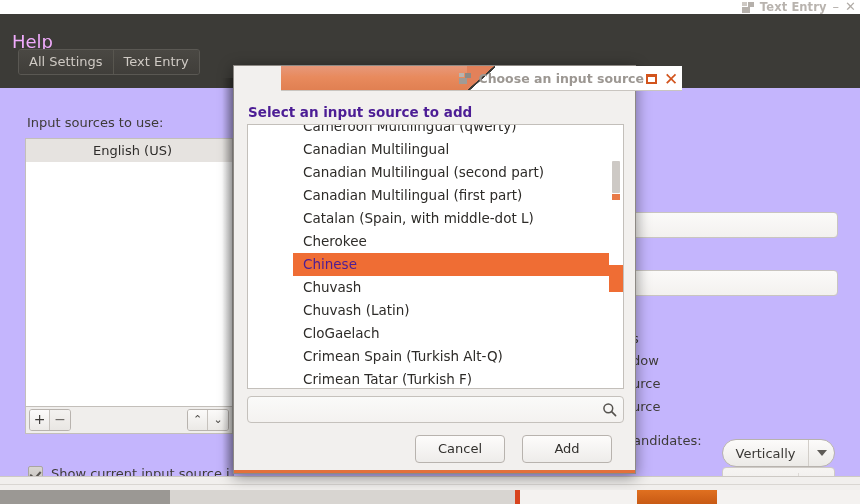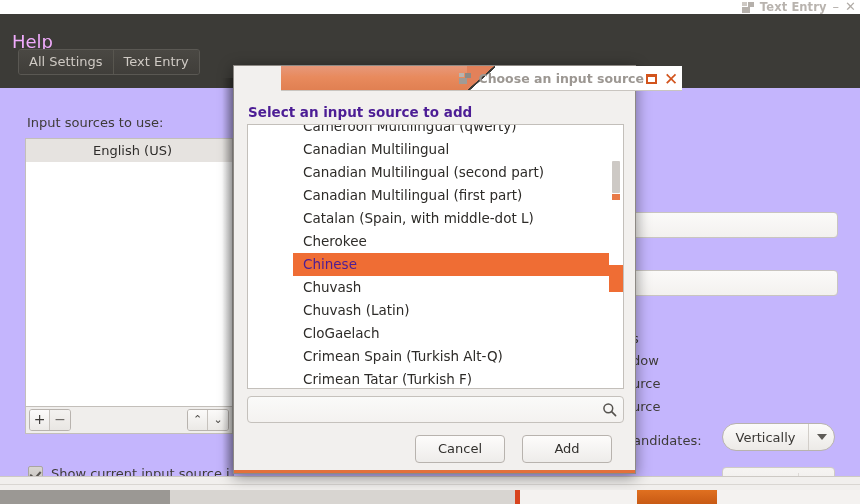--- a/index.html
+++ b/index.html
@@ -123,21 +123,21 @@
     position: absolute; width: 210px; height: 26px;
     border: 1px solid #c9c5c0; border-radius: 4px;
     background: linear-gradient(#fbfaf9, #f3f1ef);
   }
   #field1 { left: 628px; top: 124px; }
   #field2 { left: 628px; top: 182px; }
 
   .clip-text { font-size: 13px; color: #3e3b38; position: absolute; }
 
   .combo {
-    position: absolute; left: 722px; top: 335px; width: 113px; height: 28px;
+    position: absolute; left: 722px; top: 351px; width: 113px; height: 28px;
     border: 1px solid #b8b3ae; border-radius: 14px;
     background: linear-gradient(#fcfbfa,#eceae7);
     display: flex; align-items: center;
   }
   .combo-val { flex: 1; text-align: center; font-size: 13px; color: #3a3835; }
   .combo-arrow {
     width: 26px; height: 100%; border-left: 1px solid #d2cec9;
     display: flex; align-items: center; justify-content: center;
   }
   .tri-down {

